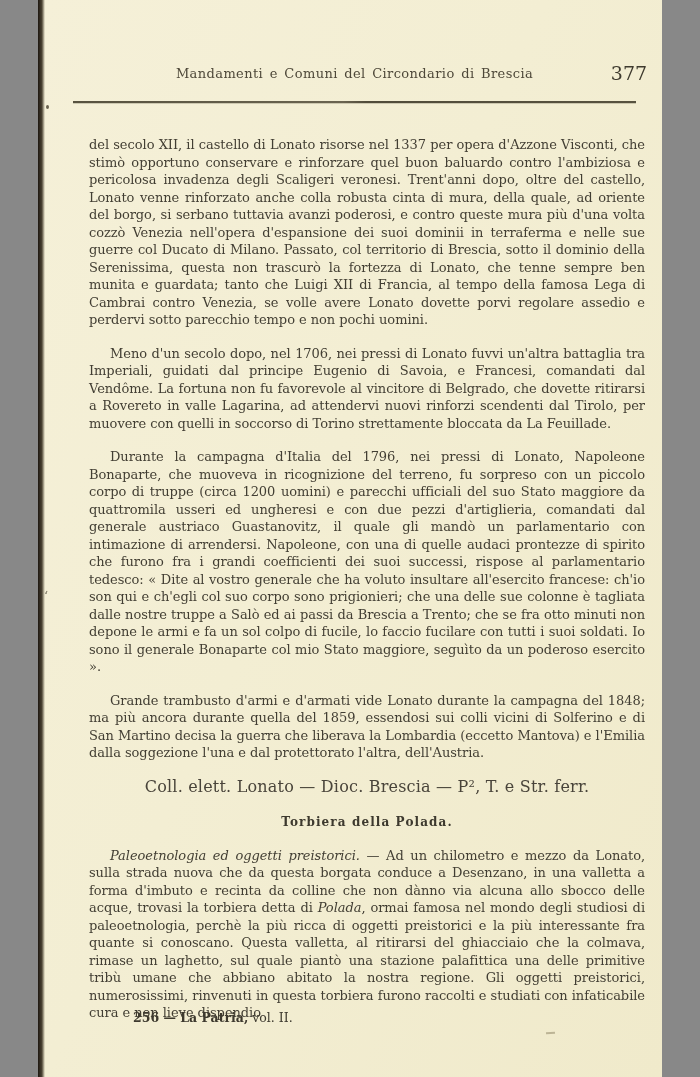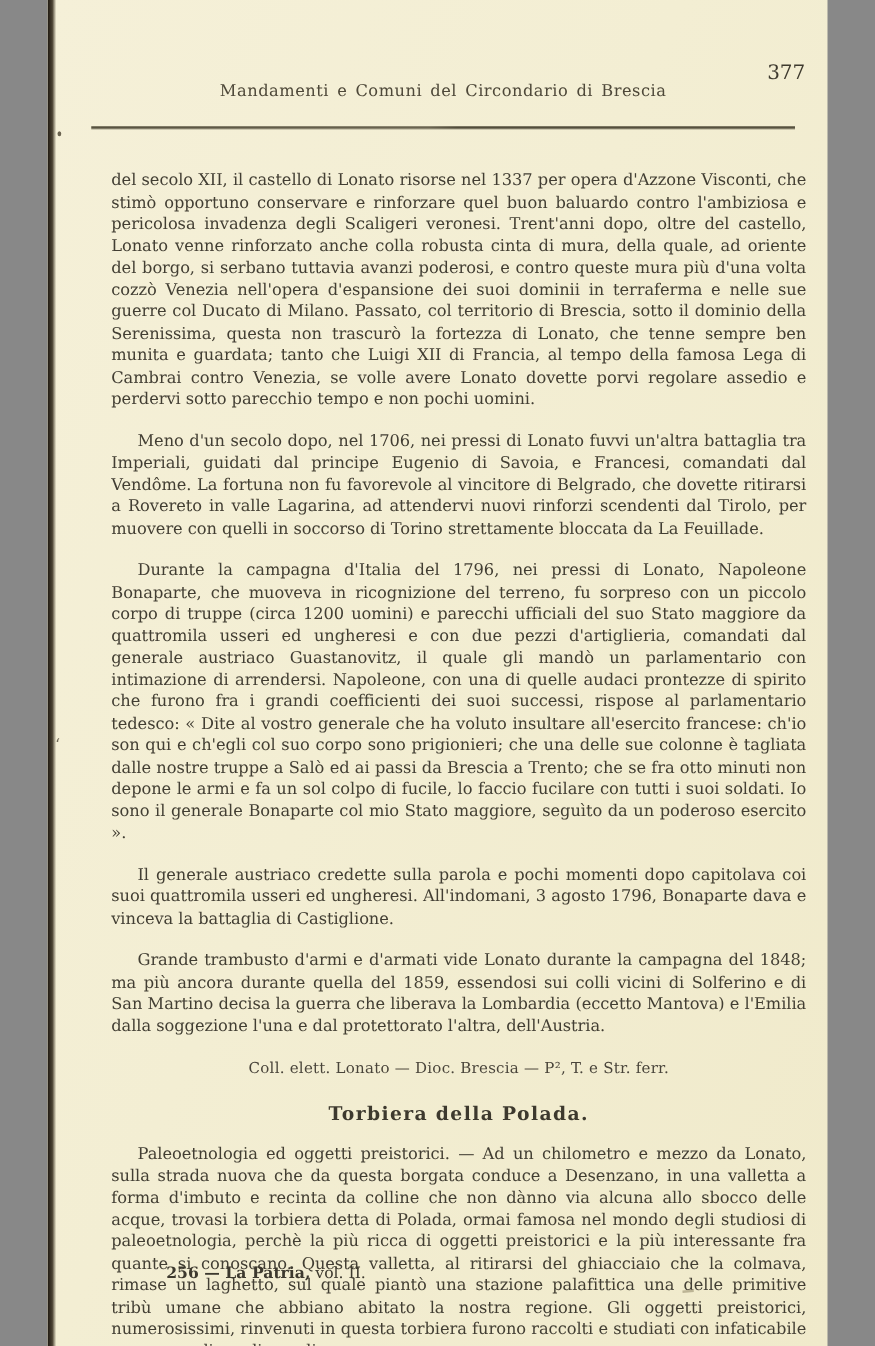--- a/index.html
+++ b/index.html
@@ -30,24 +30,24 @@
     width: 563px;
     text-align: center;
     font-size: 13px;
     letter-spacing: 0.4px;
     word-spacing: 2px;
     color: #4e4839;
   }
   .page-number {
     position: absolute;
     left: 566px;
-    top: 48px;
+    top: 62px;
     width: 50px;
     text-align: center;
-    font-size: 16px;
+    font-size: 19px;
     color: #3e3a2e;
   }
   .header-rule {
     position: absolute;
     left: 35px;
     top: 101px;
     width: 563px;
     height: 2px;
     background: linear-gradient(to right, #57523f 0%, #6a6450 48%, #514c3a 52%, #57523f 100%);
     box-shadow: 0 1px 0 rgba(87,82,63,0.25);
@@ -65,36 +65,37 @@
   .body-text p {
     margin: 16px;
     padding: 0;
   }
   .body-text p.indent {
     text-indent: 21px;
   }
   .collegio-line {
     margin-top: 3px;
     text-align: center;
-    font-size: 12px;
+    font-size: 16px;
     letter-spacing: 0.2px;
     color: #49443a;
   }
   .section-heading {
     margin-top: 19px;
     text-align: center;
-    font-size: 15px;
+    font-size: 12px;
     font-weight: bold;
     letter-spacing: 1.1px;
     color: #3d392e;
   }
   .polada-paragraph {
     margin-top: 15px !important;
   }
   .italic {
+    font-style: italic;
   }
   .page-footer {
     position: absolute;
     left: 95px;
     top: 1010px;
     font-size: 12.5px;
     color: #3d392e;
   }
   .page-footer .bold { font-weight: bold; }
   .speck-dot {
@@ -133,21 +134,20 @@
   <div class="running-header">Mandamenti e Comuni del Circondario di Brescia</div>
 
   <div class="page-number">377</div>
 
   <div class="header-rule"></div>
 
   <div class="body-text">
     <p>del secolo XII, il castello di Lonato risorse nel 1337 per opera d'Azzone Visconti, che stimò opportuno conservare e rinforzare quel buon baluardo contro l'ambiziosa e pericolosa invadenza degli Scaligeri veronesi. Trent'anni dopo, oltre del castello, Lonato venne rinforzato anche colla robusta cinta di mura, della quale, ad oriente del borgo, si serbano tuttavia avanzi poderosi, e contro queste mura più d'una volta cozzò Venezia nell'opera d'espansione dei suoi dominii in terraferma e nelle sue guerre col Ducato di Milano. Passato, col territorio di Brescia, sotto il dominio della Serenissima, questa non trascurò la fortezza di Lonato, che tenne sempre ben munita e guardata; tanto che Luigi XII di Francia, al tempo della famosa Lega di Cambrai contro Venezia, se volle avere Lonato dovette porvi regolare assedio e perdervi sotto parecchio tempo e non pochi uomini.</p>
     <p class="indent">Meno d'un secolo dopo, nel 1706, nei pressi di Lonato fuvvi un'altra battaglia tra Imperiali, guidati dal principe Eugenio di Savoia, e Francesi, comandati dal Vendôme. La fortuna non fu favorevole al vincitore di Belgrado, che dovette ritirarsi a Rovereto in valle Lagarina, ad attendervi nuovi rinforzi scendenti dal Tirolo, per muovere con quelli in soccorso di Torino strettamente bloccata da La Feuillade.</p>
     <p class="indent">Durante la campagna d'Italia del 1796, nei pressi di Lonato, Napoleone Bonaparte, che muoveva in ricognizione del terreno, fu sorpreso con un piccolo corpo di truppe (circa 1200 uomini) e parecchi ufficiali del suo Stato maggiore da quattromila usseri ed ungheresi e con due pezzi d'artiglieria, comandati dal generale austriaco Guastanovitz, il quale gli mandò un parlamentario con intimazione di arrendersi. Napoleone, con una di quelle audaci prontezze di spirito che furono fra i grandi coefficienti dei suoi successi, rispose al parlamentario tedesco: « Dite al vostro generale che ha voluto insultare all'esercito francese: ch'io son qui e ch'egli col suo corpo sono prigionieri; che una delle sue colonne è tagliata dalle nostre truppe a Salò ed ai passi da Brescia a Trento; che se fra otto minuti non depone le armi e fa un sol colpo di fucile, lo faccio fucilare con tutti i suoi soldati. Io sono il generale Bonaparte col mio Stato maggiore, seguìto da un poderoso esercito ».</p>
-    <p class="indent">Il generale austriaco credette sulla parola e pochi momenti dopo capitolava coi suoi quattromila usseri ed ungheresi. All'indomani, 3 agosto 1796, Bonaparte dava e vinceva la battaglia di Castiglione.</p>
     <p class="indent">Grande trambusto d'armi e d'armati vide Lonato durante la campagna del 1848; ma più ancora durante quella del 1859, essendosi sui colli vicini di Solferino e di San Martino decisa la guerra che liberava la Lombardia (eccetto Mantova) e l'Emilia dalla soggezione l'una e dal protettorato l'altra, dell'Austria.</p>
 
     <div class="collegio-line">Coll. elett. Lonato — Dioc. Brescia — P², T. e Str. ferr.</div>
 
     <div class="section-heading">Torbiera della Polada.</div>
 
     <p class="indent polada-paragraph"><span class="italic">Paleoetnologia ed oggetti preistorici.</span><span> — Ad un chilometro e mezzo da Lonato, sulla strada nuova che da questa borgata conduce a Desenzano, in una valletta a forma d'imbuto e recinta da colline che non dànno via alcuna allo sbocco delle acque, trovasi la torbiera detta di </span><span class="italic">Polada</span><span>, ormai famosa nel mondo degli studiosi di paleoetnologia, perchè la più ricca di oggetti preistorici e la più interessante fra quante si conoscano. Questa valletta, al ritirarsi del ghiacciaio che la colmava, rimase un laghetto, sul quale piantò una stazione palafittica una delle primitive tribù umane che abbiano abitato la nostra regione. Gli oggetti preistorici, numerosissimi, rinvenuti in questa torbiera furono raccolti e studiati con infaticabile cura e non lieve dispendio</span></p>
   </div>
 
   <div class="page-footer"><span class="bold">256 — </span><span class="bold">La Patria,</span><span> vol. II.</span></div>

